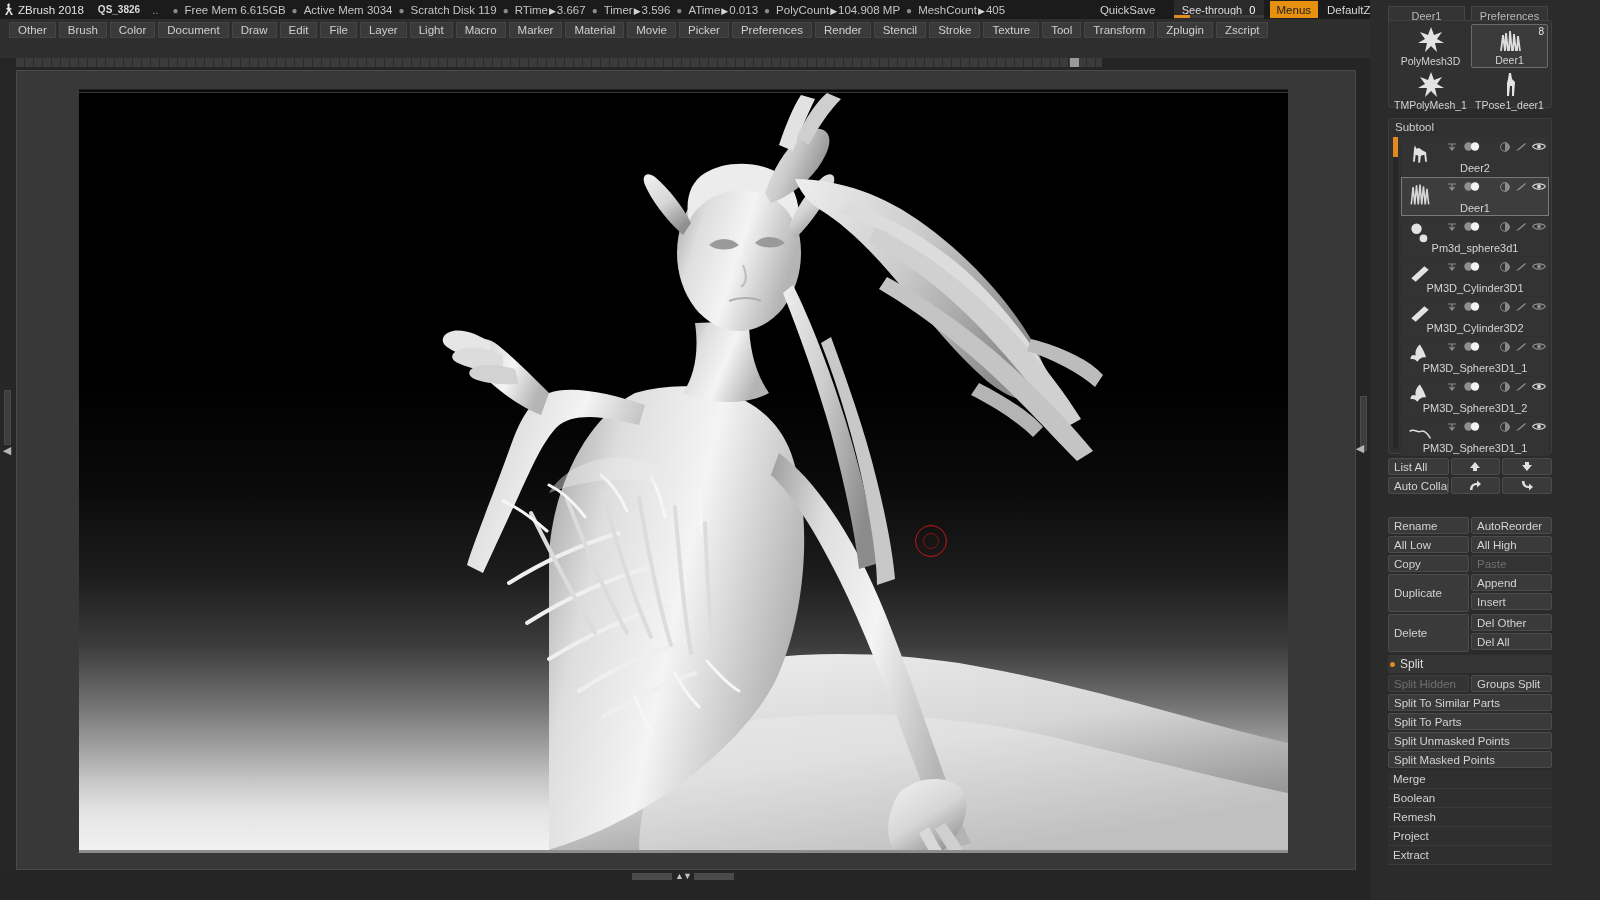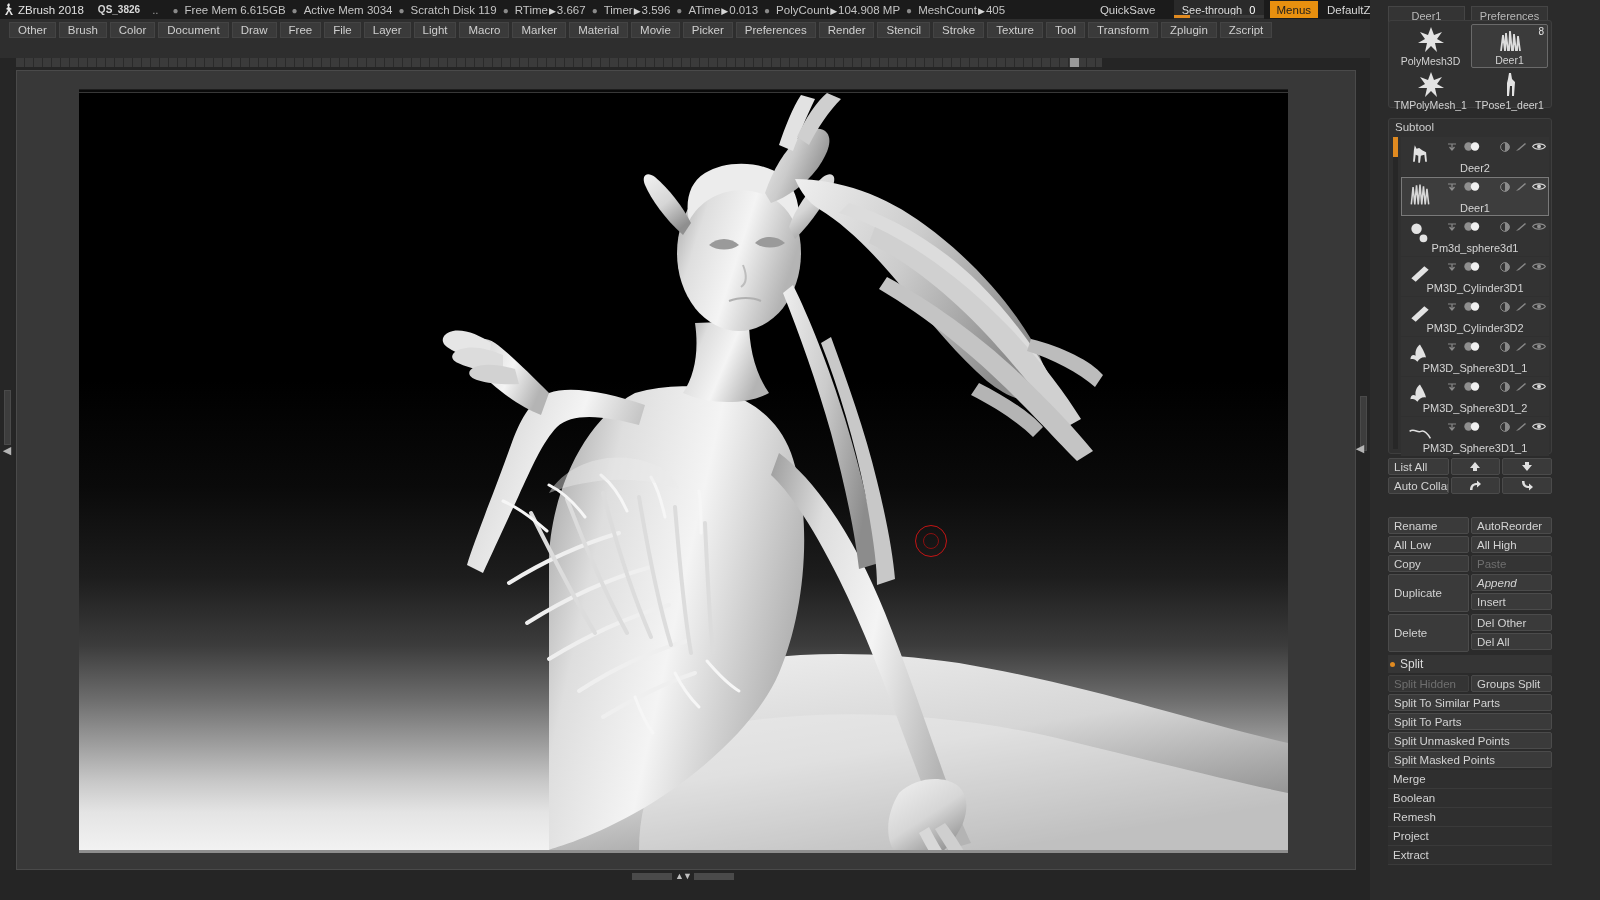--- a/index.html
+++ b/index.html
@@ -323,21 +323,21 @@
       </div>
     </div>
   </div>
 
   <div id="menubar">
       <div class="menu-item">Other</div>
       <div class="menu-item">Brush</div>
       <div class="menu-item">Color</div>
       <div class="menu-item">Document</div>
       <div class="menu-item">Draw</div>
-      <div class="menu-item">Free</div>
+      <div class="menu-item">Edit</div>
       <div class="menu-item">File</div>
       <div class="menu-item">Layer</div>
       <div class="menu-item">Light</div>
       <div class="menu-item">Macro</div>
       <div class="menu-item">Marker</div>
       <div class="menu-item">Material</div>
       <div class="menu-item">Movie</div>
       <div class="menu-item">Picker</div>
       <div class="menu-item">Preferences</div>
       <div class="menu-item">Render</div>
@@ -1031,21 +1031,21 @@
         <div class="zb-btn half">All Low</div>
         <div class="zb-btn half">All High</div>
       </div>
       <div class="btn-row">
         <div class="zb-btn half">Copy</div>
         <div class="zb-btn half disabled">Paste</div>
       </div>
       <div class="btn-row">
         <div class="zb-btn half tall">Duplicate</div>
         <div class="stack-col">
-          <div class="zb-btn" style="width: 100%; font-style: italic;">Append</div>
+          <div class="zb-btn" style="width: 100%;">Append</div>
           <div class="zb-btn" style="width: 100%;">Insert</div>
         </div>
       </div>
       <div class="btn-row">
         <div class="zb-btn half tall">Delete</div>
         <div class="stack-col">
           <div class="zb-btn" style="width: 100%;">Del Other</div>
           <div class="zb-btn" style="width: 100%;">Del All</div>
         </div>
       </div>

